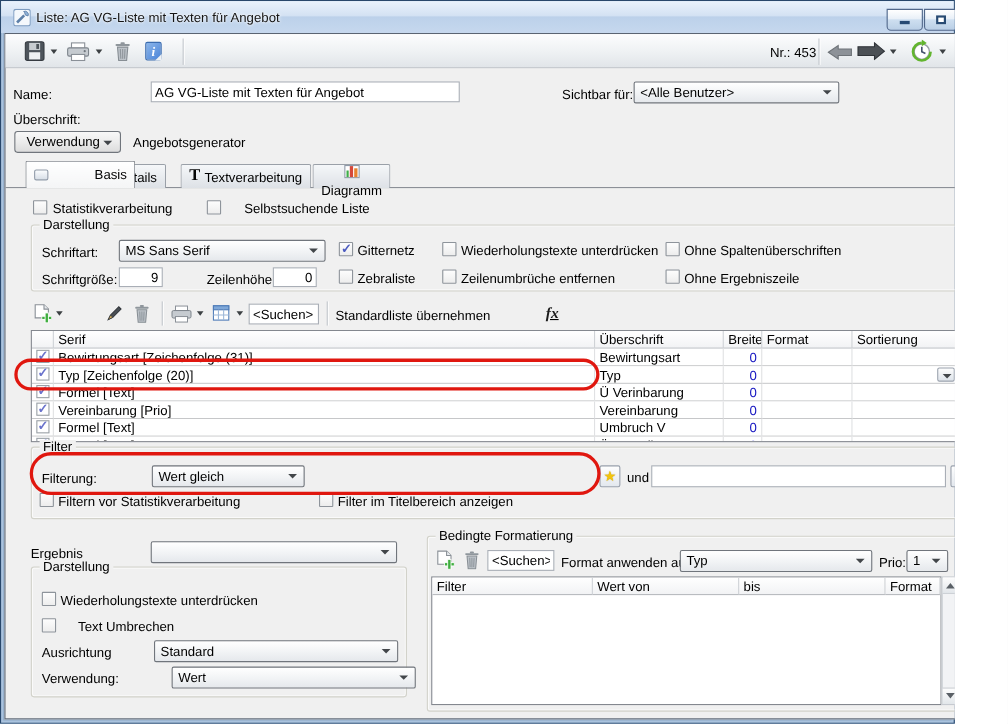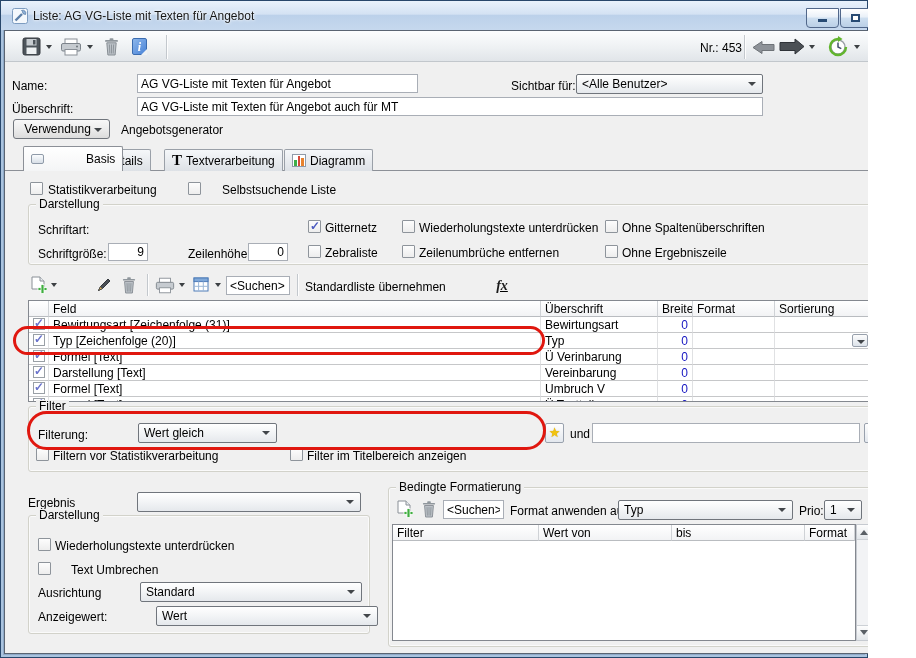--- a/index.html
+++ b/index.html
@@ -213,56 +213,58 @@
     <div class="help-badge">?</div>
   </div>
 
   <span class="lbl" style="left:12px;top:79px;">Name:</span>
   <input class="tb" style="left: 137px; top: 74px; width: 281px; height: 19px;" value="AG VG-Liste mit Texten für Angebot">
   <span class="lbl" style="left:511px;top:79px;">Sichtbar für:</span>
   <div class="combo" style="left:576px;top:74px;width:187px;height:20px;">
     <span>&lt;Alle Benutzer&gt;</span>
   </div>
   <span class="lbl" style="left:12px;top:102px;">Überschrift:</span>
-  <input class="tb" style="left: 137px; top: 97px; width: 626px; height: 19px;" value="AG VG-Liste mit Texten für Angebot auch für MT">
   <div class="btn" style="left:13px;top:119px;width:97px;height:20px;">
     <span style="margin-right:8px;">Verwendung</span>
   </div>
   <span class="lbl" style="left:121px;top:123px;">Angebotsgenerator</span>
 
   <div class="tabline"></div>
   <div class="tab active" style="left:23px;top:146px;height:25px;gap:42px;">
     <span class="tab-ic-basis"></span>
     <span>Basis</span>
   </div>
   <div class="tab" style="left:81px;top:149px;height:22px;">
     <span class="tab-ic-details">i</span>
     <span>Details</span>
   </div>
   <div class="tab" style="left:164px;top:149px;height:22px;">
     <span class="tab-ic-t">T</span>
     <span>Textverarbeitung</span>
   </div>
-  <div class="tab" style="left:284px;top:149px;height:22px;">
+  <div class="tab" style="left:284px;top:149px;height:22px;flex-direction:column;">
     <span class="tab-ic-diag">
         <i style="height:6px;background:#3fae49;"></i>
         <i style="height:10px;background:#d5483a;"></i>
         <i style="height:8px;background:#e8822e;"></i>
       </span>
     <span>Diagramm</span>
   </div>
 
   <span class="cb" style="left:30px;top:182px;"></span>
   <span class="lbl" style="left:48px;top:183px;">Statistikverarbeitung</span>
   <span class="cb" style="left:188px;top:182px;"></span>
   <span class="lbl" style="left:206px;top:183px;margin-left:16px;">Selbstsuchende Liste</span>
 
   <div class="groupbox" style="left:28px;top:204px;width:856px;height:61px;"></div>
   <span class="group-label" style="left:36px;top:198px;">Darstellung</span>
   <span class="lbl" style="left:38px;top:223px;">Schriftart:</span>
+  <div class="combo" style="left:108px;top:218px;width:188px;height:20px;">
+    <span>MS Sans Serif</span>
+  </div>
   <span class="cb checked" style="left:308px;top:220px;"></span>
   <span class="lbl" style="left:325px;top:221px;">Gitternetz</span>
   <span class="cb" style="left:402px;top:220px;"></span>
   <span class="lbl" style="left:419px;top:221px;">Wiederholungstexte unterdrücken</span>
   <span class="cb" style="left:605px;top:220px;"></span>
   <span class="lbl" style="left:622px;top:221px;">Ohne Spaltenüberschriften</span>
   <span class="lbl" style="left:38px;top:247px;">Schriftgröße:</span>
   <input class="tb num" style="left: 108px; top: 243px; width: 40px; height: 18px;" value="9">
   <span class="lbl" style="left:188px;top:247px;">Zeilenhöhe</span>
   <input class="tb num" style="left: 248px; top: 243px; width: 40px; height: 18px;" value="0">
@@ -321,21 +323,21 @@
     </svg>
   </div>
   <span class="caret" style="left:215px;top:283px;"></span>
   <input class="tb" style="left: 226px; top: 276px; width: 64px; height: 19px;" value="&lt;Suchen&gt;">
   <div class="vsep" style="left:297px;top:274px;height:22px;"></div>
   <span class="lbl" style="left:305px;top:280px;">Standardliste übernehmen</span>
 
   <div class="grid">
     <div class="g-head">
       <div class="c w-sel"></div>
-      <div class="c w-feld">Feld</div>
+      <div class="c w-feld">Serif</div>
       <div class="c w-ueb">Überschrift</div>
       <div class="c w-bre">Breite</div>
       <div class="c w-fmt">Format</div>
       <div class="c w-srt">Sortierung</div>
     </div>
     <div class="g-row">
       <div class="c w-sel">
           <span class="gcb checked"></span>
         </div>
       <div class="c w-feld">Bewirtungsart [Zeichenfolge (31)]</div>
@@ -362,21 +364,21 @@
       <div class="c w-feld">Formel [Text]</div>
       <div class="c w-ueb">Ü Verinbarung</div>
       <div class="c w-bre">0</div>
       <div class="c w-fmt"></div>
       <div class="c w-srt"></div>
     </div>
     <div class="g-row">
       <div class="c w-sel">
           <span class="gcb checked"></span>
         </div>
-      <div class="c w-feld">Darstellung [Text]</div>
+      <div class="c w-feld">Vereinbarung [Prio]</div>
       <div class="c w-ueb">Vereinbarung</div>
       <div class="c w-bre">0</div>
       <div class="c w-fmt"></div>
       <div class="c w-srt"></div>
     </div>
     <div class="g-row">
       <div class="c w-sel">
           <span class="gcb checked"></span>
         </div>
       <div class="c w-feld">Formel [Text]</div>
@@ -438,21 +440,21 @@
   <div class="groupbox" style="left:28px;top:515px;width:342px;height:119px;"></div>
   <span class="group-label" style="left:36px;top:509px;">Darstellung</span>
   <span class="cb" style="left:38px;top:538px;"></span>
   <span class="lbl" style="left:55px;top:539px;">Wiederholungstexte unterdrücken</span>
   <span class="cb" style="left:38px;top:562px;"></span>
   <span class="lbl" style="left:55px;top:563px;margin-left:16px;">Text Umbrechen</span>
   <span class="lbl" style="left:38px;top:586px;">Ausrichtung</span>
   <div class="combo" style="left:140px;top:582px;width:222px;height:20px;">
     <span>Standard</span>
   </div>
-  <span class="lbl" style="left:38px;top:610px;">Anzeigewert:</span>
+  <span class="lbl" style="left:38px;top:610px;">Verwendung:</span>
   <div class="combo" style="left:156px;top:606px;width:222px;height:20px;">
     <span>Wert</span>
   </div>
 
   <div class="groupbox" style="left:388px;top:487px;width:500px;height:160px;"></div>
   <span class="group-label" style="left:396px;top:481px;">Bedingte Formatierung</span>
   <div class="tbtn" style="left:396px;top:500px;">
     <svg width="17" height="18" viewBox="0 0 17 18">
       <path d="M2 1 L10 1 L14 5 L14 13 L2 13 Z" fill="#fff" stroke="#8a9097"></path>
       <path d="M10 1 L10 5 L14 5" fill="#e8ecef" stroke="#8a9097"></path>

